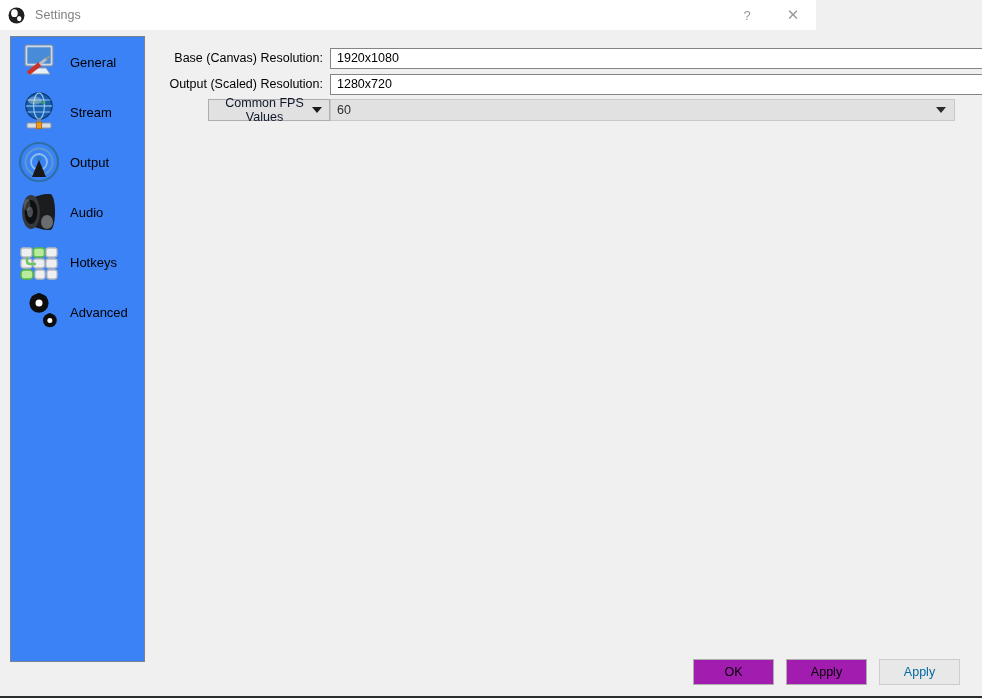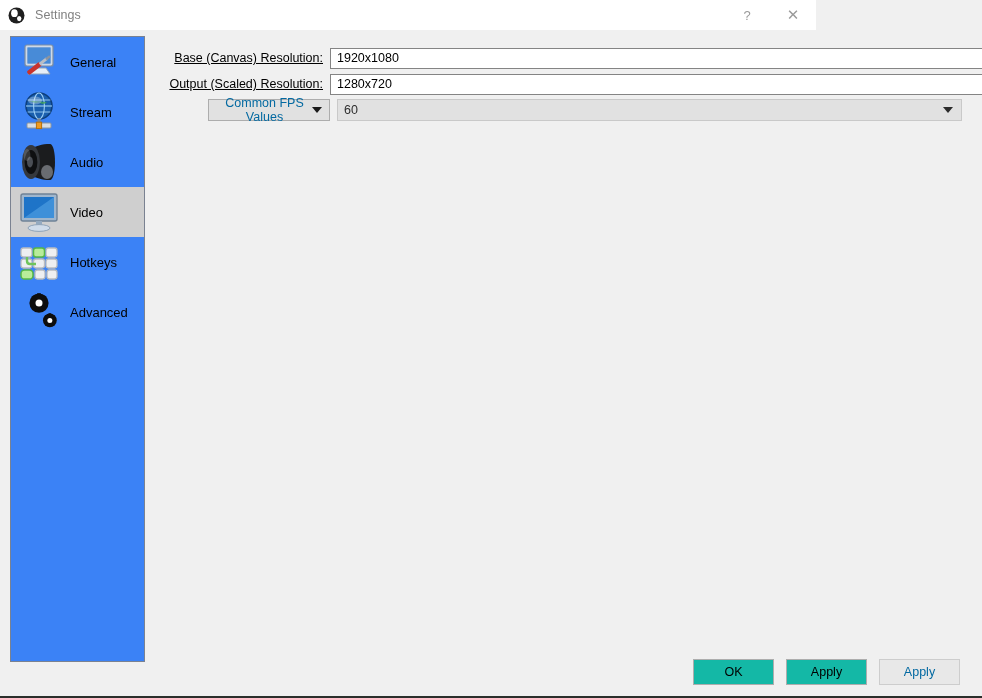--- a/index.html
+++ b/index.html
@@ -109,21 +109,20 @@
     margin-bottom: 6px;
   }
   .flabel {
     width: 170px;
     text-align: right;
     padding-right: 7px;
     font-size: 12.5px;
     color: #000;
     white-space: nowrap;
     flex: none;
-    text-decoration: underline;
   }
   
   .combo {
     position: relative;
     height: 21px;
     width: 681px;
     flex: none;
     background: #ffffff;
     border: 1px solid #848484;
     display: flex;
@@ -161,40 +160,39 @@
 
   
   .dropbtn {
     width: 122px; height: 22px;
     background: #e1e1e1;
     border: 1px solid #adadad;
     display: flex;
     align-items: center;
     padding: 0 7px 0 8px;
     font-size: 12.5px;
-    color: #0369a1;
+    color: #0f172a;
     flex: none;
     margin-left: 48px;
-    margin-right: 7px;
     cursor: default;
     font-family: "Liberation Sans", sans-serif;
   }
   .dropbtn .tri { border-top-color: #1b1b1b; }
 
   
   #footer {
     position: absolute;
     right: 22px;
     bottom: 11px;
     display: flex;
     gap: 12px;
   }
   .btn {
     width: 81px; height: 26px;
-    background: #14b8a6;
+    background: #a21caf;
     border: 1px solid #adadad;
     font-size: 12.5px;
     color: #000;
     font-family: "Liberation Sans", sans-serif;
     cursor: default;
     display: flex;
     align-items: center;
     justify-content: center;
   }
   .btn.disabled {
@@ -254,47 +252,47 @@
           <path d="M16 12 q5 3 9 1 q4 4 8 0" fill="#3fa34d" opacity=".75"></path>
           <ellipse cx="21" cy="11.5" rx="7" ry="4" fill="#ffffff" opacity=".30"></ellipse>
           <rect x="23.4" y="29.5" width="3.2" height="5" fill="#7f878f"></rect>
           <rect x="13" y="34" width="24" height="5" rx="1" fill="#d8dde3" stroke="#8d959d" stroke-width="1"></rect>
           <rect x="22.4" y="33.2" width="5.2" height="6.4" fill="#f09a1e" stroke="#b56f0c" stroke-width="1"></rect>
         </svg>
       </span>
       <span class="side-label">Stream</span>
     </div>
 
+    <div class="side-item">
+      <span class="side-ico">
+        <svg viewBox="0 0 50 46">
+          <circle cx="25" cy="23" r="19" fill="none" stroke="#2f6fa8" stroke-width="2.2"></circle>
+          <circle cx="25" cy="23" r="13.5" fill="none" stroke="#5c9bd0" stroke-width="2"></circle>
+          <circle cx="25" cy="23" r="8" fill="none" stroke="#8fc0e6" stroke-width="1.8"></circle>
+          <circle cx="25" cy="19.5" r="2.6" fill="#2f7fc4"></circle>
+          <path d="M25 21 l7 17 h-14 z" fill="#17181a"></path>
+        </svg>
+      </span>
+      <span class="side-label">Output</span>
+    </div>
 
     <div class="side-item">
       <span class="side-ico">
         <svg viewBox="0 0 50 46">
           <path d="M36 5 C20 5 9 13 9 23 C9 33 20 41 36 41 C39 41 41 33 41 23 C41 13 39 5 36 5 Z" fill="#1b1c1e"></path>
           <ellipse cx="17" cy="23" rx="9" ry="17" fill="#35383d"></ellipse>
           <ellipse cx="17" cy="23" rx="6.4" ry="12" fill="#0e0f11"></ellipse>
           <ellipse cx="16" cy="23" rx="3" ry="5.4" fill="#4a4e55"></ellipse>
           <ellipse cx="13" cy="16" rx="3.4" ry="6" fill="#ffffff" opacity=".16"></ellipse>
           <ellipse cx="33" cy="33" rx="6" ry="7" fill="#c9ced6" opacity=".45"></ellipse>
         </svg>
       </span>
       <span class="side-label">Audio</span>
     </div>
 
-    <div class="side-item selected">
-      <span class="side-ico">
-        <svg viewBox="0 0 50 46">
-          <rect x="7" y="5" width="36" height="27" rx="2" fill="#9fb6cd" stroke="#6f8296" stroke-width="1.4"></rect>
-          <rect x="10" y="8" width="30" height="21" fill="#1e74c8"></rect>
-          <path d="M10 29 L40 8 v21 z" fill="#5aa8e8" opacity=".55"></path>
-          <rect x="22" y="32" width="6" height="5" fill="#93a9bf"></rect>
-          <ellipse cx="25" cy="39" rx="11" ry="3.4" fill="#cfdcea" stroke="#8fa3b7" stroke-width="1"></ellipse>
-        </svg>
-      </span>
-      <span class="side-label">Video</span>
-    </div>
 
     <div class="side-item">
       <span class="side-ico">
         <svg viewBox="0 0 50 46">
           <g stroke="#b9bcc0" stroke-width="1.3" fill="#eeeff1">
             <rect x="7" y="9" width="11" height="9" rx="2.4"></rect>
             <rect x="32" y="9" width="11" height="9" rx="2.4"></rect>
             <rect x="7" y="20" width="11" height="9" rx="2.4"></rect>
             <rect x="19.5" y="20" width="11" height="9" rx="2.4"></rect>
             <rect x="32" y="20" width="11" height="9" rx="2.4"></rect>

